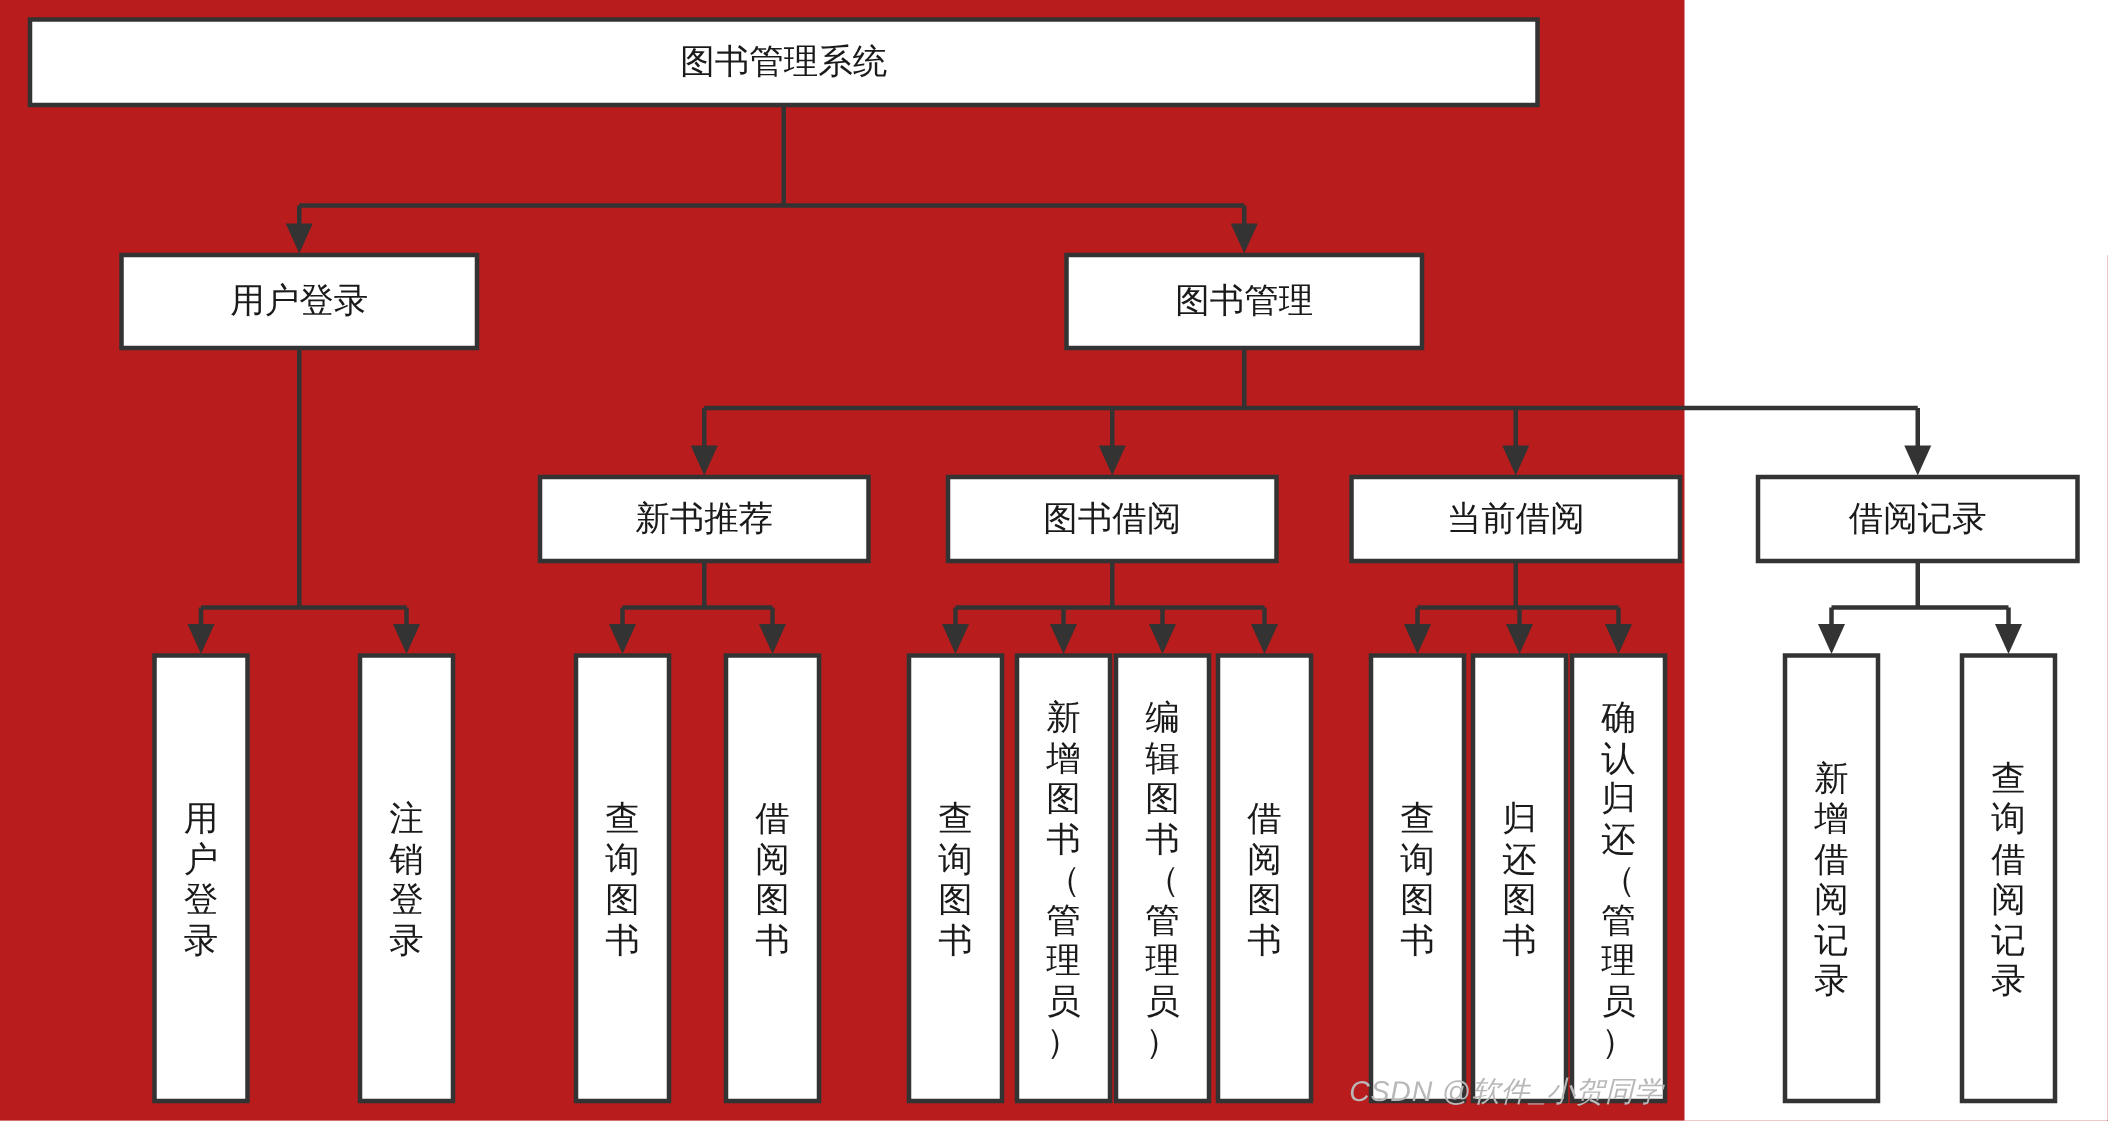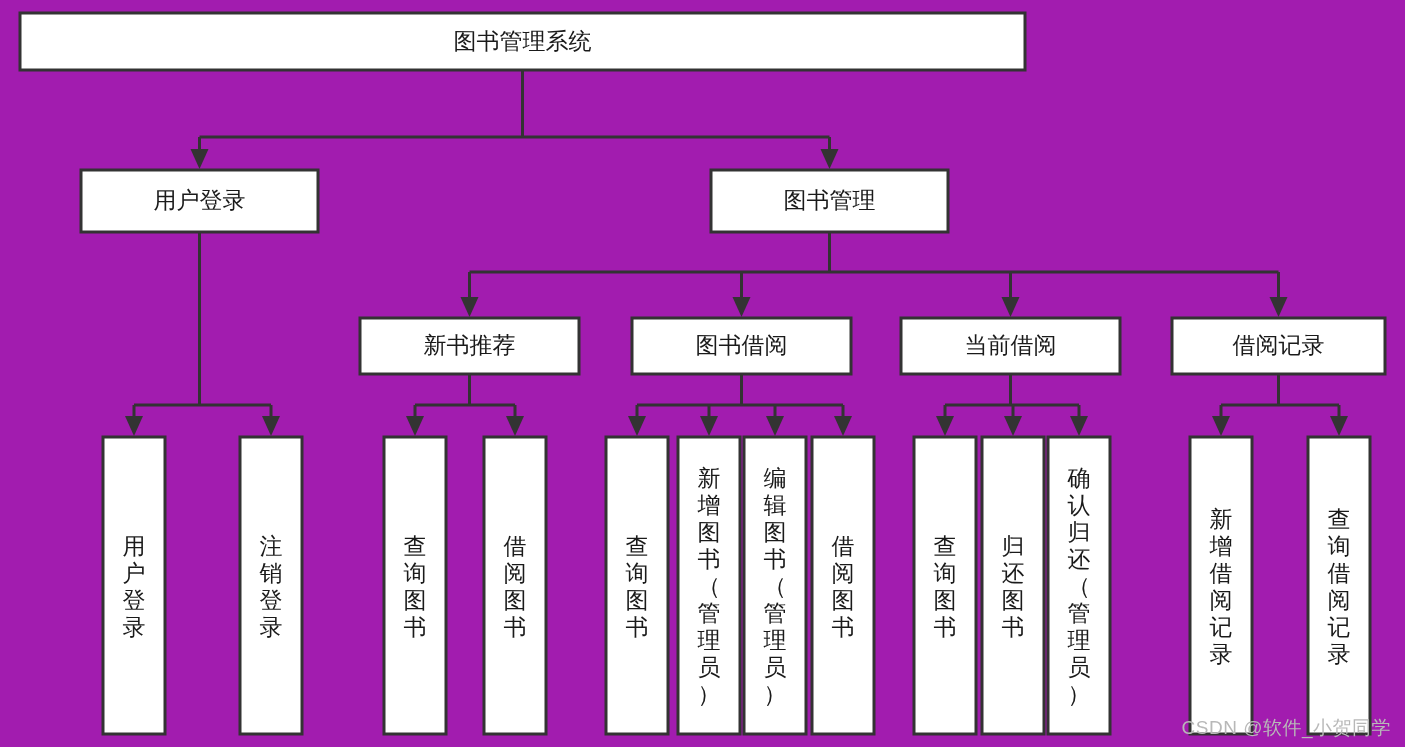--- a/index.html
+++ b/index.html
@@ -9,23 +9,23 @@
   }
   body {
     width: 1405px;
     height: 747px;
     font-family: "Liberation Sans", "DejaVu Sans", sans-serif;
     overflow: hidden;
     position: relative;
   }
   #diagram-root {
     position: relative;
-    width: 1405px;
+    width: 1123px;
     height: 747px;
-    background: #a21caf;
+    background: #b91c1c;
   }
   svg.flow {
     position: absolute;
     top: 0;
     left: 0;
     width: 1405px;
     height: 747px;
   }
   .node-rect {
     fill: #ffffff;
@@ -57,20 +57,21 @@
   .watermark {
     position: absolute;
     right: 14px;
     bottom: 6px;
     font-family: "Liberation Sans", "DejaVu Sans", sans-serif;
     font-size: 19px;
     color: #b8b8b8;
     letter-spacing: 0.5px;
     white-space: nowrap;
     user-select: none;
+    font-style: italic;
   }
 </style>
 </head>
 <body>
 
 <div id="diagram-root">
   <svg class="flow" viewBox="0 0 1405 747" xmlns="http://www.w3.org/2000/svg">
     <g id="connectors">
         <path d="M 522.5 70 L 522.5 137" class="connector"></path>
         <path d="M 199.5 137 L 829.5 137" class="connector"></path>

